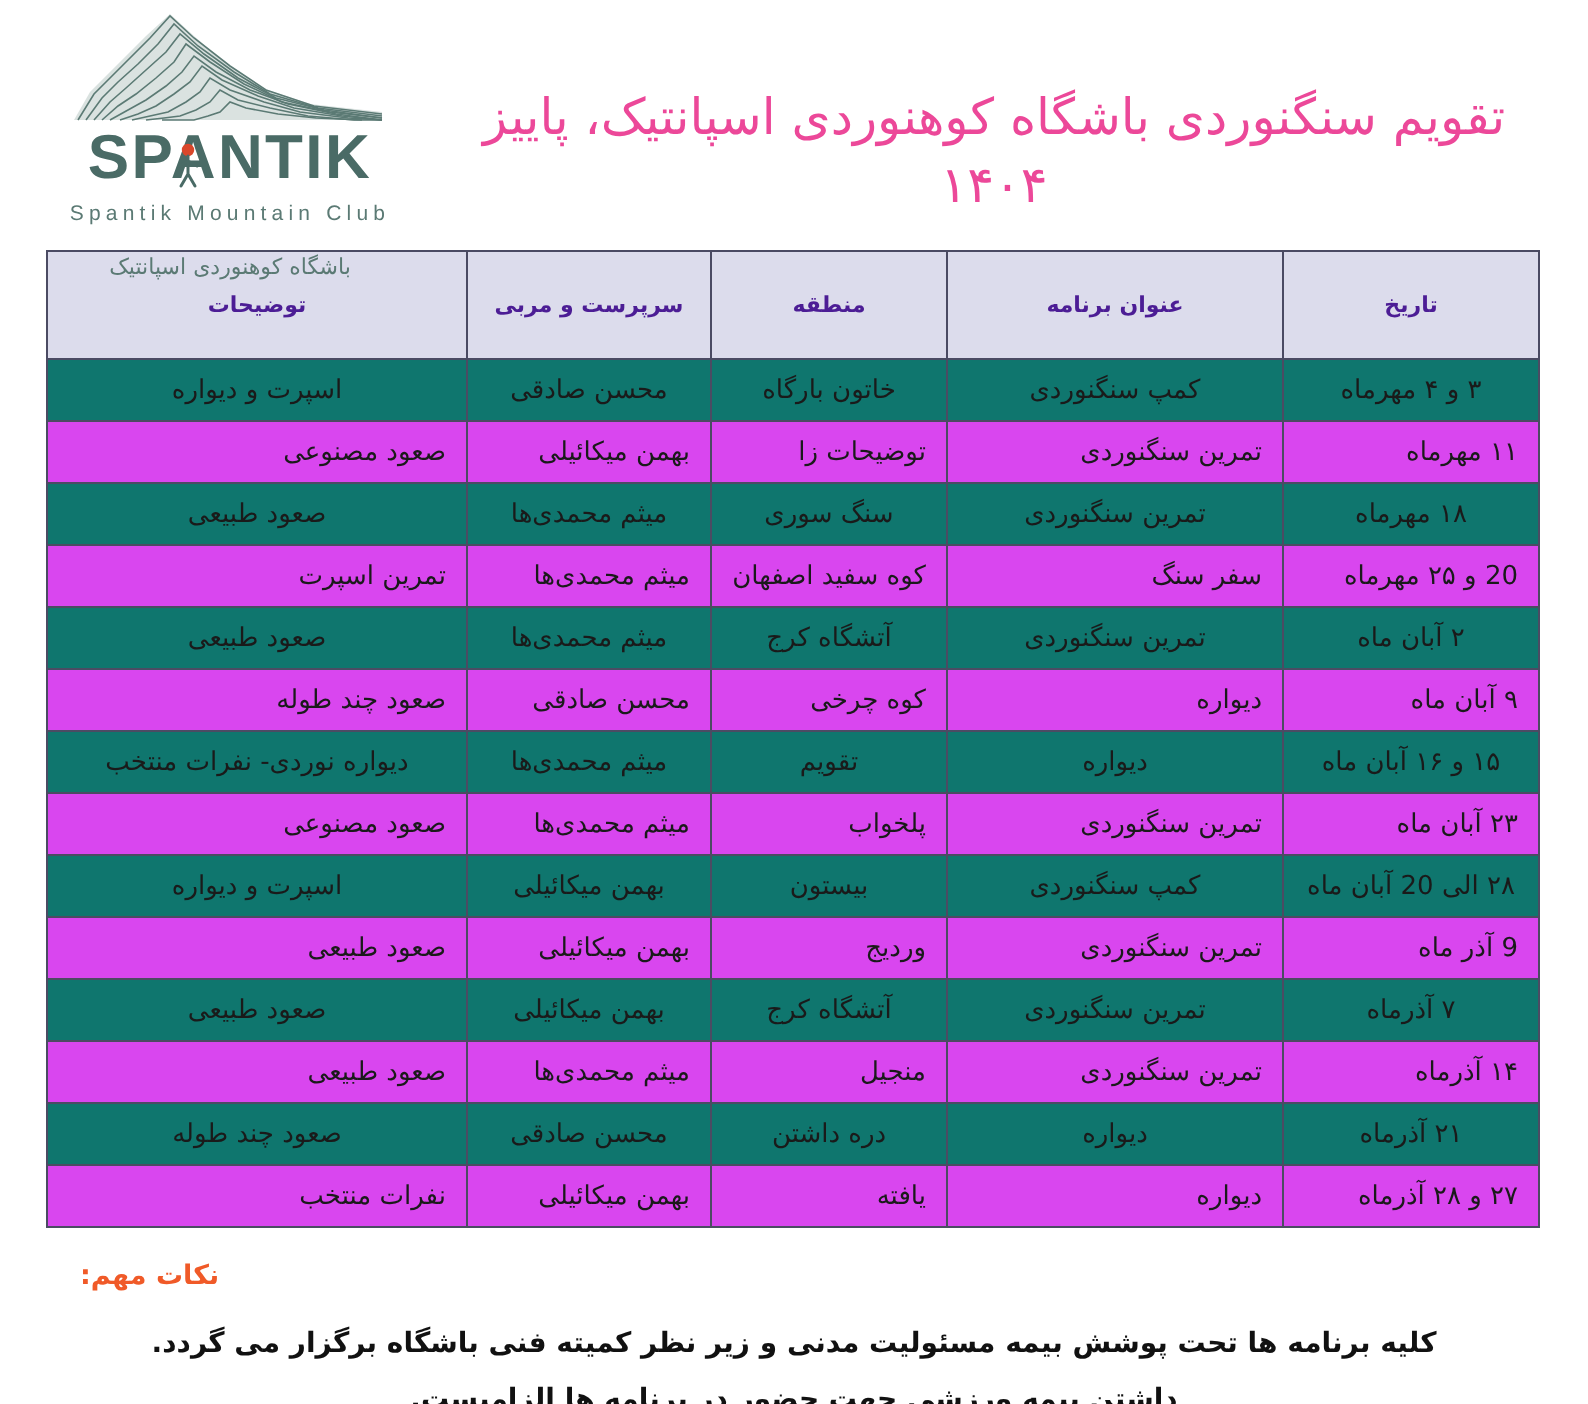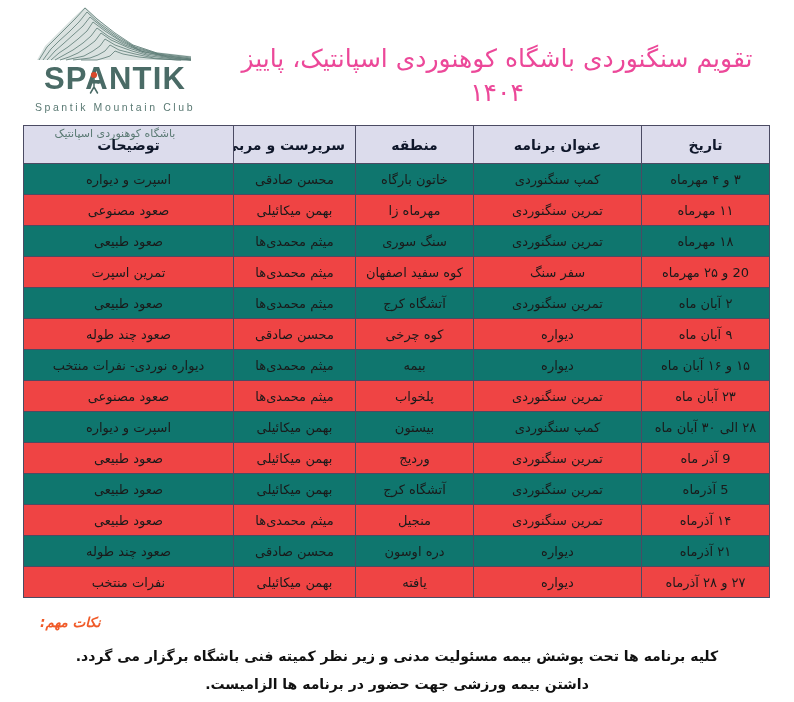--- a/index.html
+++ b/index.html
@@ -96,47 +96,46 @@
     height: 31px;
     padding: 0 10px;
     font-size: 13px;
     text-align: center;
     white-space: nowrap;
     overflow: hidden;
   }
   table.calendar-table th {
     background: #dcdcec;
     font-weight: bold;
-    font-size: 14px;
-    height: 38px;
-    color: #0f172a;
+    font-size: 11px;
+    height: 54px;
+    color: #4c1d95;
   }
   table.calendar-table tbody tr.row-dark td { background: #0f766e; }
-  table.calendar-table tbody tr.row-light td { background: #ef4444; }
+  table.calendar-table tbody tr.row-light td { background: #d946ef; text-align: right; }
 
   col.col-date  { width: 128px; }
   col.col-title { width: 168px; }
   col.col-region{ width: 118px; }
   col.col-coach { width: 122px; }
   col.col-desc  { width: 210px; }
 
   
   .notes {
     direction: rtl;
     text-align: center;
     padding: 16px 24px 0 24px;
   }
   .notes-heading {
     color: #f05a28;
     font-weight: bold;
     font-size: 13.5px;
     text-align: left;
     padding-left: 16px;
     margin-bottom: 12px;
-    font-style: italic;
   }
   .note-line {
     font-weight: bold;
     font-size: 14px;
     color: #111111;
     line-height: 2.0;
     text-align: center;
   }
 </style>
 </head>
@@ -201,21 +200,21 @@
         <tr class="row-dark">
           <td>۳ و ۴  مهرماه</td>
           <td>کمپ سنگنوردی</td>
           <td>خاتون بارگاه</td>
           <td>محسن صادقی</td>
           <td>اسپرت و دیواره</td>
         </tr>
         <tr class="row-light">
           <td>۱۱ مهرماه</td>
           <td>تمرین سنگنوردی</td>
-          <td>مهرماه زا</td>
+          <td>توضیحات زا</td>
           <td>بهمن میکائیلی</td>
           <td>صعود مصنوعی</td>
         </tr>
         <tr class="row-dark">
           <td>۱۸ مهرماه</td>
           <td>تمرین سنگنوردی</td>
           <td>سنگ سوری</td>
           <td>میثم محمدی‌ها</td>
           <td>صعود طبیعی</td>
         </tr>
@@ -236,63 +235,63 @@
         <tr class="row-light">
           <td>۹ آبان ماه</td>
           <td>دیواره</td>
           <td>کوه چرخی</td>
           <td>محسن صادقی</td>
           <td>صعود چند طوله</td>
         </tr>
         <tr class="row-dark">
           <td>۱۵ و ۱۶  آبان ماه</td>
           <td>دیواره</td>
-          <td>بیمه</td>
+          <td>تقویم</td>
           <td>میثم محمدی‌ها</td>
           <td>دیواره نوردی- نفرات منتخب</td>
         </tr>
         <tr class="row-light">
           <td>۲۳ آبان ماه</td>
           <td>تمرین سنگنوردی</td>
           <td>پلخواب</td>
           <td>میثم محمدی‌ها</td>
           <td>صعود مصنوعی</td>
         </tr>
         <tr class="row-dark">
-          <td>۲۸ الی ۳۰ آبان ماه</td>
+          <td>۲۸ الی 20 آبان ماه</td>
           <td>کمپ سنگنوردی</td>
           <td>بیستون</td>
           <td>بهمن میکائیلی</td>
           <td>اسپرت و دیواره</td>
         </tr>
         <tr class="row-light">
           <td>9 آذر ماه</td>
           <td>تمرین سنگنوردی</td>
           <td>وردیج</td>
           <td>بهمن میکائیلی</td>
           <td>صعود طبیعی</td>
         </tr>
         <tr class="row-dark">
-          <td>5 آذرماه</td>
+          <td>۷ آذرماه</td>
           <td>تمرین سنگنوردی</td>
           <td>آتشگاه کرج</td>
           <td>بهمن میکائیلی</td>
           <td>صعود طبیعی</td>
         </tr>
         <tr class="row-light">
           <td>۱۴ آذرماه</td>
           <td>تمرین سنگنوردی</td>
           <td>منجیل</td>
           <td>میثم محمدی‌ها</td>
           <td>صعود طبیعی</td>
         </tr>
         <tr class="row-dark">
           <td>۲۱ آذرماه</td>
           <td>دیواره</td>
-          <td>دره اوسون</td>
+          <td>دره داشتن</td>
           <td>محسن صادقی</td>
           <td>صعود چند طوله</td>
         </tr>
         <tr class="row-light">
           <td>۲۷ و ۲۸ آذرماه</td>
           <td>دیواره</td>
           <td>یافته</td>
           <td>بهمن میکائیلی</td>
           <td>نفرات منتخب</td>
         </tr>

